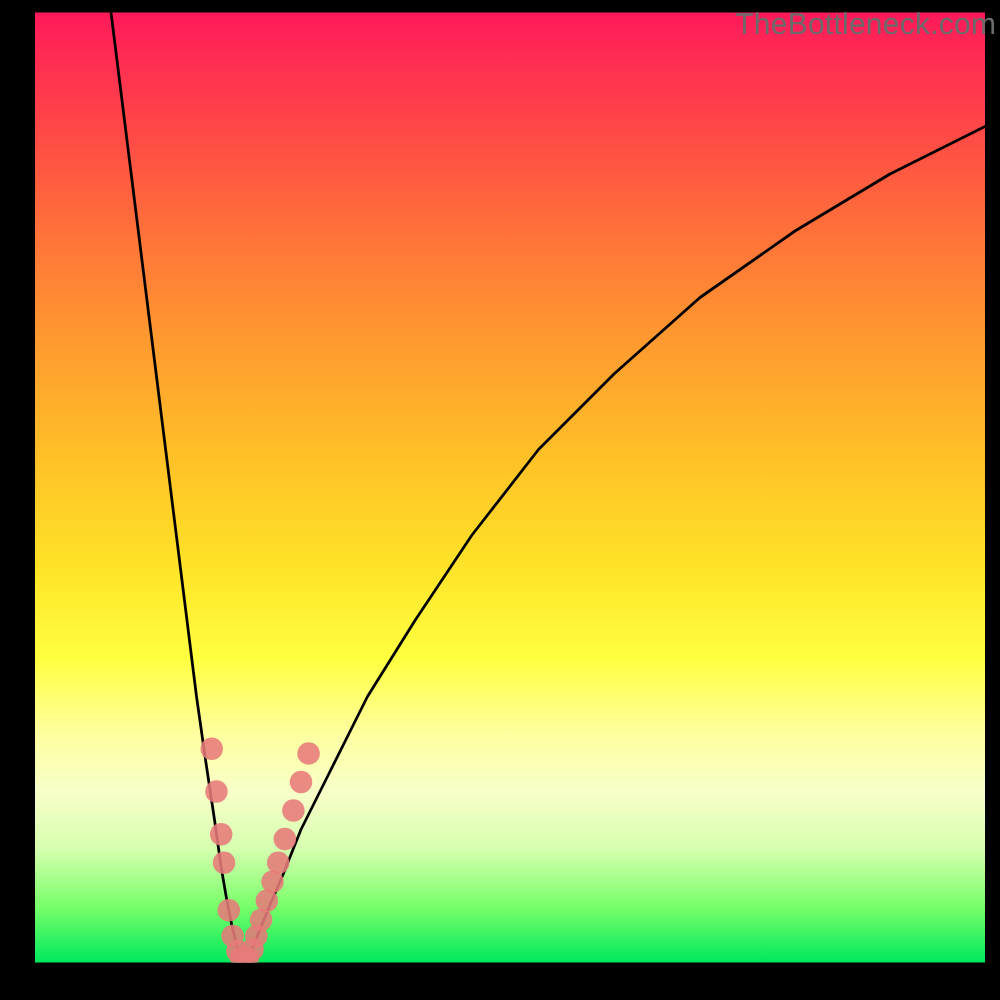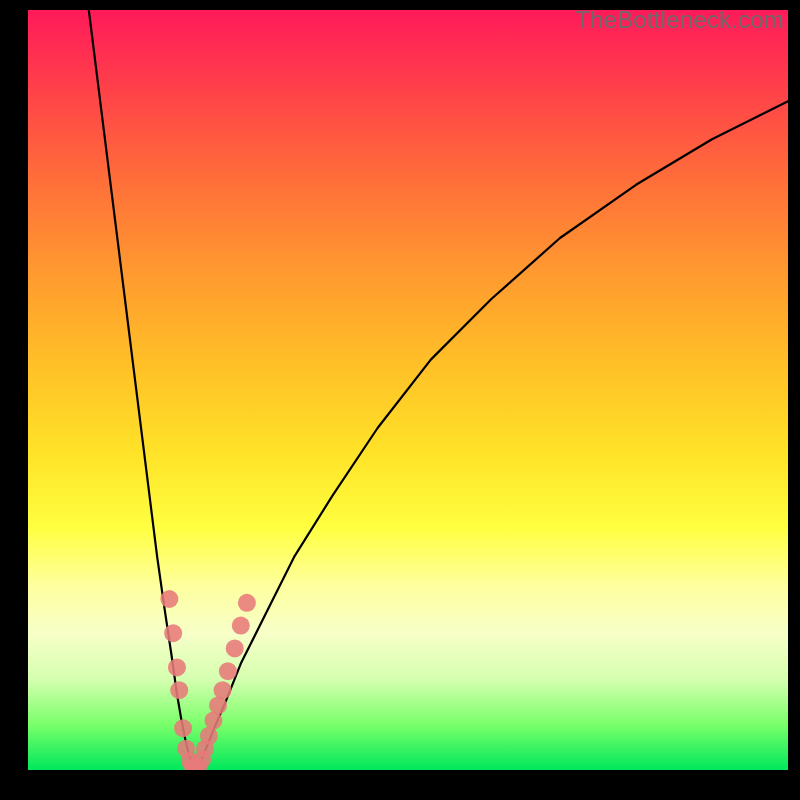--- a/index.html
+++ b/index.html
@@ -42,21 +42,21 @@
   .plot svg {
     position: absolute;
     left: 0;
     top: 0;
     width: 760px;
     height: 760px;
   }
   .watermark {
     position: absolute;
     top: 6px;
-    right: 16px;
+    right: 3px;
     color: #6b6b6b;
     font-size: 24px;
     font-weight: 500;
     letter-spacing: 0.2px;
     user-select: none;
   }
 </style>
 </head>
 <body>
 

